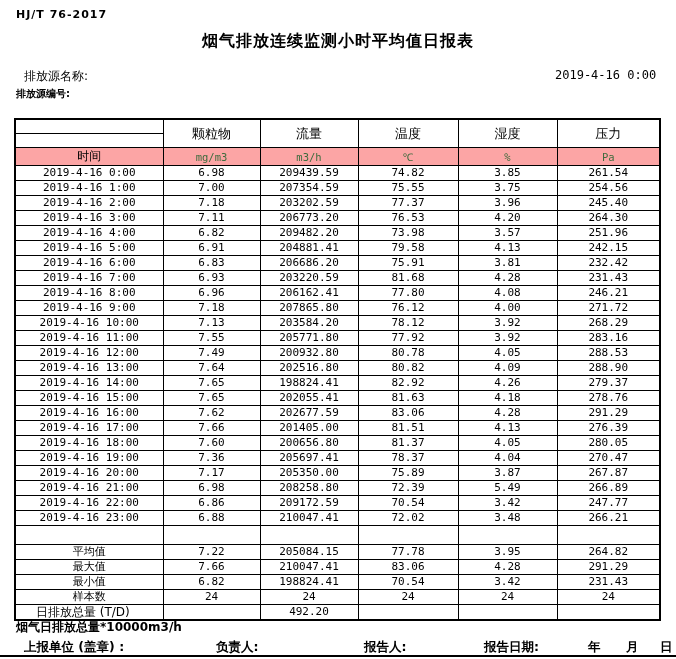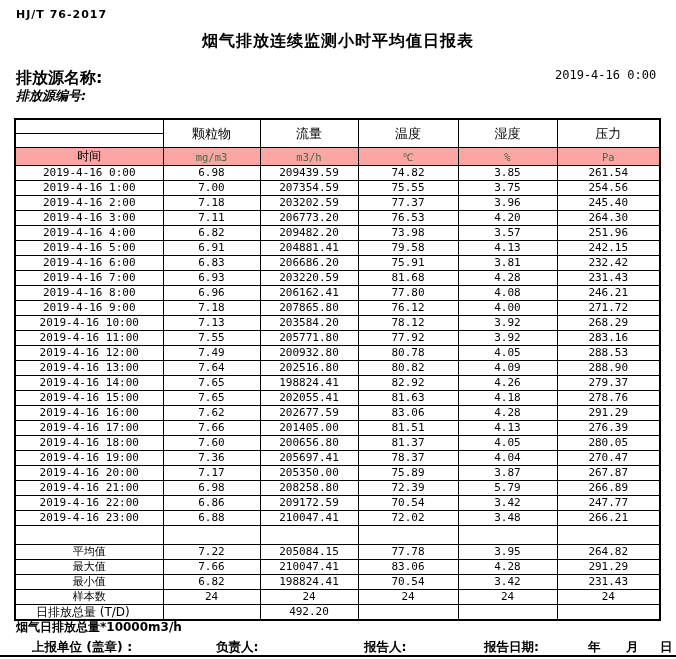--- a/index.html
+++ b/index.html
@@ -2,22 +2,22 @@
 <html><head>
 <meta charset="utf-8">
 <style>
   html,body{margin:0;padding:0;}
   body{
     width:676px;height:659px;position:relative;background:#ffffff;color:#000;
     font-family:"DejaVu Sans","Liberation Sans",sans-serif;overflow:hidden;
   }
   .standard{position:absolute;left:16px;top:8px;font-size:11px;font-weight:bold;letter-spacing:1px;}
   .title{position:absolute;left:0;top:31px;width:100%;text-align:center;font-size:16px;font-weight:bold;letter-spacing:1px;}
-  .meta-name{position:absolute;left:16px;top:68px;font-size:16px;font-weight:bold;}
-  .meta-code{position:absolute;left:16px;top:87px;font-size:13px;font-weight:bold;font-style:italic;}
+  .meta-name{position:absolute;left:24px;top:68px;font-size:12px;font-weight:normal;}
+  .meta-code{position:absolute;left:16px;top:87px;font-size:10px;font-weight:bold;}
   .datetime{position:absolute;left:555px;top:68px;font-size:12px;font-family:"DejaVu Sans Mono","Liberation Mono",monospace;}
 
   table.report{
     position:absolute;left:14px;top:118px;border-collapse:collapse;table-layout:fixed;
     width:646px;border:2px solid #000;
   }
   table.report th,table.report td{
     border:1px solid #000;padding:0;text-align:center;overflow:hidden;white-space:nowrap;
   }
   tr.name-row th{height:26px;font-size:13px;font-weight:normal;text-align:center;}
@@ -33,21 +33,21 @@
   }
   tbody tr.spacer-row td{height:18px;}
   tbody tr.summary-row td:first-child{font-family:"DejaVu Sans","Liberation Sans",sans-serif;font-size:11px;}
   tbody tr.total-row td:first-child{
     text-align:left;padding-left:20px;
     font-family:"DejaVu Sans","Liberation Sans",sans-serif;font-size:12px;
   }
   .note{position:absolute;left:16px;top:619px;font-size:12px;font-weight:bold;}
   .sign-row{position:absolute;left:0;top:639px;width:676px;font-size:12.5px;font-weight:bold;}
   .sign-row span{position:absolute;top:0;white-space:nowrap;}
-  .lbl-unit{left:32px;}
+  .lbl-unit{left:24px;}
   .lbl-resp{left:216px;}
   .lbl-reporter{left:352px;margin-left:12px;}
   .lbl-date{left:484px;}
   .lbl-year{left:588px;}
   .lbl-month{left:626px;}
   .lbl-day{left:660px;}
   .bottom-rule{position:absolute;left:0;top:655px;width:676px;height:0;border-top:2px solid #000;}
 </style>
 </head>
 <body>
@@ -255,21 +255,21 @@
         <td>205350.00</td>
         <td>75.89</td>
         <td>3.87</td>
         <td>267.87</td>
       </tr>
       <tr>
         <td>2019-4-16 21:00</td>
         <td>6.98</td>
         <td>208258.80</td>
         <td>72.39</td>
-        <td>5.79</td>
+        <td>5.49</td>
         <td>266.89</td>
       </tr>
       <tr>
         <td>2019-4-16 22:00</td>
         <td>6.86</td>
         <td>209172.59</td>
         <td>70.54</td>
         <td>3.42</td>
         <td>247.77</td>
       </tr>

